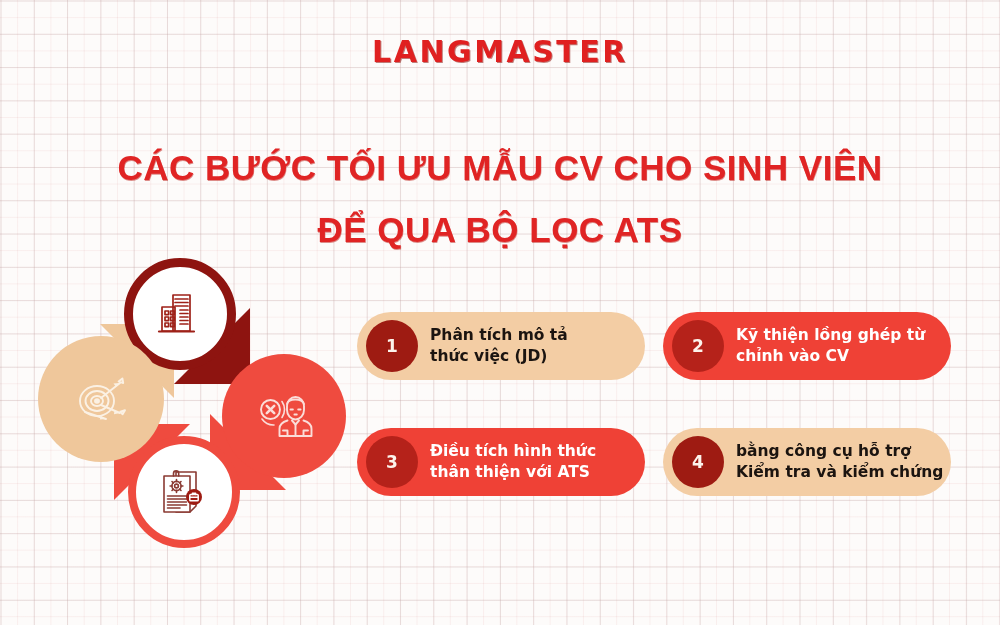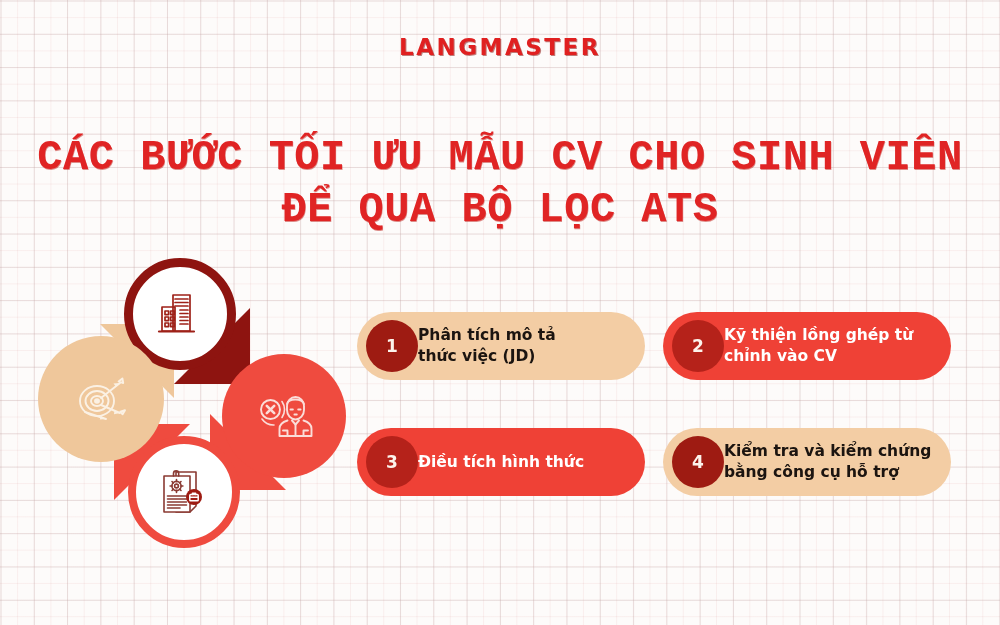--- a/index.html
+++ b/index.html
@@ -29,45 +29,46 @@
     overflow: hidden;
   }
 
   
   .brand {
     position: absolute;
     top: 34px;
     left: 0;
     width: 1000px;
     text-align: center;
-    font-size: 23px;
+    font-size: 30px;
     font-weight: bold;
     letter-spacing: 2.5px;
     color: #E02020;
     font-family: "DejaVu Sans", sans-serif;
     text-shadow: 1px 1px 0 rgba(140,20,14,0.55);
   }
 
   
   .title-block {
     position: absolute;
     top: 132px;
     left: 0;
     width: 1000px;
     text-align: center;
   }
   .title-line {
     display: block;
-    font-size: 42px;
+    font-size: 35px;
     font-weight: bold;
     color: #E02424;
     letter-spacing: 0.5px;
     line-height: 52px;
-    font-family: Liberation Mono, monospace;
+    font-family: Liberation Sans, sans-serif;
     text-shadow: 0.5px 0.5px 0 rgba(190,30,24,0.5);
+    margin-top: 10px;
   }
 
   
   .cluster {
     position: absolute;
     left: 36px;
     top: 258px;
     width: 310px;
     height: 290px;
   }
@@ -198,20 +199,21 @@
     justify-content: center;
     color: #fdf3ec;
     font-size: 17px;
     font-weight: bold;
     font-family: "DejaVu Sans", sans-serif;
   }
   .card.tone-tan .badge { background: #9E1B12; }
   .card.tone-red .badge { background: #B5221A; }
 
   .card .card-text {
+    margin-left: 12px;
     font-size: 15.5px;
     font-weight: bold;
     line-height: 21px;
     font-family: "DejaVu Sans", sans-serif;
   }
   .card.tone-tan .card-text { color: #1b1410; }
   .card.tone-red .card-text { color: #ffffff; }
   .card .card-text span { display: block; white-space: nowrap; }
 </style>
 </head>
@@ -350,26 +352,27 @@
       <div class="card-text">
         <span>Kỹ thiện lồng ghép từ</span>
         <span>chỉnh vào CV</span>
       </div>
     </div>
 
     <div class="card tone-red pos-3">
       <div class="badge">3</div>
       <div class="card-text">
         <span>Điều tích hình thức</span>
+        <span>thân thiện với ATS</span>
       </div>
     </div>
 
     <div class="card tone-tan pos-4">
       <div class="badge">4</div>
       <div class="card-text">
+        <span>bằng công cụ hỗ trợ</span>
         <span>Kiểm tra và kiểm chứng</span>
-        <span>bằng công cụ hỗ trợ</span>
       </div>
     </div>
 
   </div>
 
 </div>
 
 </body></html>

